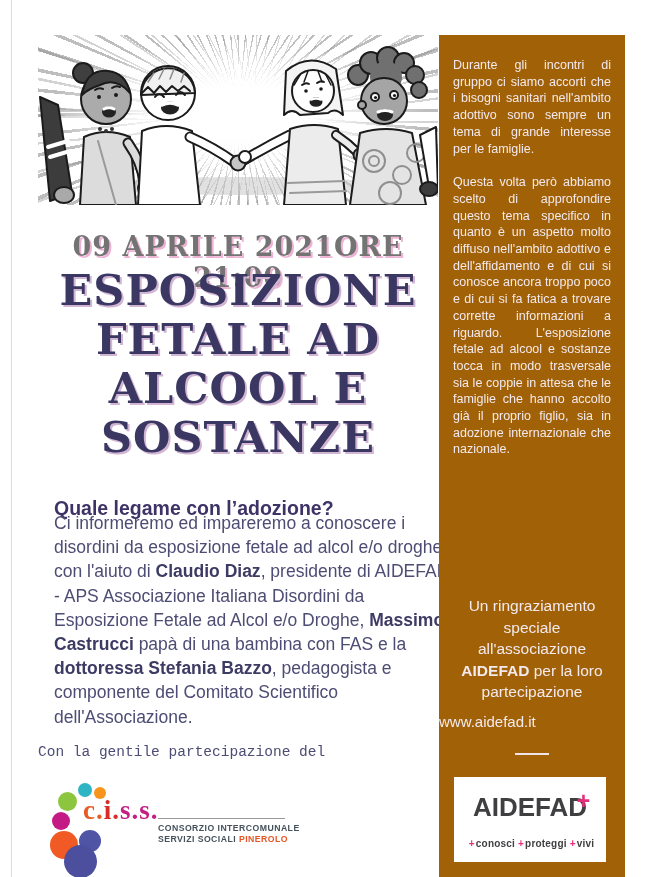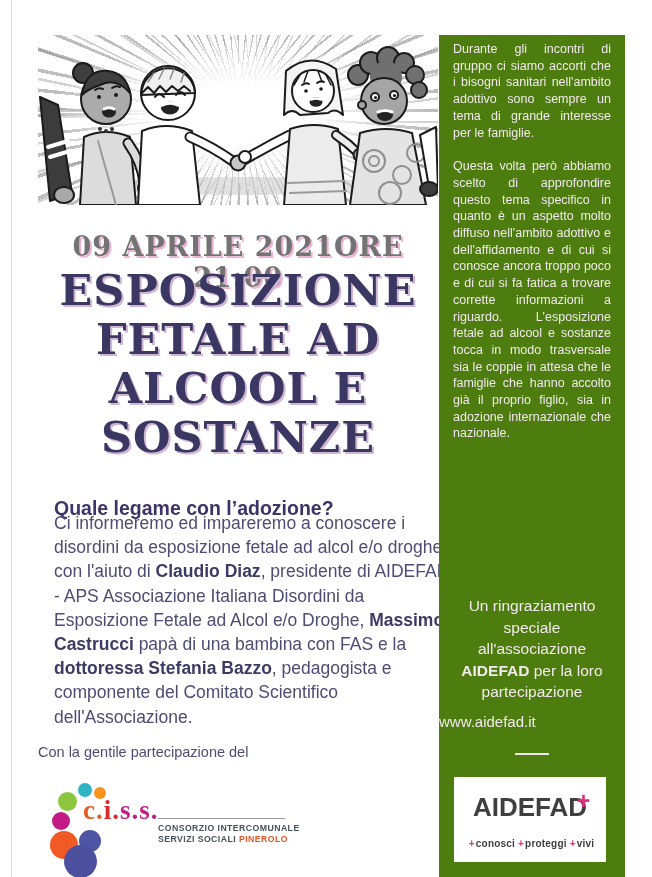--- a/index.html
+++ b/index.html
@@ -23,21 +23,21 @@
   .title{position:absolute;left:18px;top:266px;width:440px;margin:0;text-align:center;
          font-family:"DejaVu Serif",serif;font-weight:bold;font-size:43px;line-height:49px;
          letter-spacing:1px;color:#3a3763;text-shadow:2px 2px 0 #d2b5d3;}
   .title div{white-space:nowrap;}
   .subtitle{position:absolute;left:38px;top:481px;width:400px;margin:16px;
             font-size:19.5px;font-weight:bold;color:#3d3366;}
   .bodytext{position:absolute;left:54px;top:511px;width:398px;margin:0;
             font-size:17.5px;line-height:24.2px;color:#4d4c74;}
   .bodytext .b{font-weight:bold;color:#3c3b64;}
   .participation{position:absolute;left:38px;top:744px;width:300px;margin:0;
-                 font-size:14.5px;color:#4d4c74;}
+                 font-size:14.5px;color:#4d4c74;font-family:Liberation Mono, monospace;}
 
   
   .ciss{position:absolute;left:45px;top:777px;width:300px;height:100px;}
   .ciss .dot{position:absolute;border-radius:50%;}
   .d-lime{left:13px;top:15px;width:19px;height:19px;background:#8cc63f;}
   .d-teal{left:33px;top:6px;width:14px;height:14px;background:#2fb4c4;}
   .d-orng{left:49px;top:10px;width:12px;height:12px;background:#f7941e;}
   .d-mag{left:7px;top:35px;width:18px;height:18px;background:#c41a85;}
   .d-orng2{left:5px;top:54px;width:28px;height:28px;background:#f15a24;}
   .d-ind1{left:34px;top:53px;width:22px;height:22px;background:#4f54a5;}
@@ -46,22 +46,22 @@
              font-family:"Liberation Serif",serif;letter-spacing:1px;}
   .cl0{color:#e55c25;} .cl1{color:#d92b27;} .cl2{color:#c41f86;} .cl3{color:#c41f86;}
   .ciss-divider{position:absolute;left:113px;top:41px;width:127px;height:1px;background:#9a9a9a;}
   .ciss-org1{position:absolute;left:113px;top:46px;font-size:8.7px;font-weight:bold;
              letter-spacing:.45px;color:#45525c;}
   .ciss-org2{position:absolute;left:113px;top:57px;font-size:8.7px;font-weight:bold;
              letter-spacing:.45px;color:#45525c;}
   .ciss-org2 .city{color:#e65525;}
 
   
-  .sidebar{position:absolute;left:439px;top:35px;width:186px;height:842px;background:#4d7c0f;
-           box-sizing:border-box;padding:6px 14px 0 14px;color:#f3e9ee;}
+  .sidebar{position:absolute;left:439px;top:35px;width:186px;height:842px;background:#a16207;
+           box-sizing:border-box;padding:22px 14px 0 14px;color:#f3e9ee;}
   .sidebar p.sp{margin:0 0 17px 0;font-size:12.5px;line-height:16.7px;text-align:justify;}
   .thanks{position:absolute;left:0;top:560px;width:100%;box-sizing:border-box;padding:0 14px;
           text-align:center;font-size:15.5px;line-height:21.5px;}
   .thanks .b{font-weight:bold;}
   .website{position:absolute;left:0;top:678px;width:100%;text-align:left;font-size:15px;}
   .dash{position:absolute;left:50%;top:718px;width:34px;height:2px;margin-left:-17px;background:#f0e5ea;}
   .logo-box{position:absolute;left:15px;top:742px;width:152px;height:85px;background:#ffffff;
             text-align:center;box-sizing:border-box;padding-top:17px;}
   .brand-row{position:relative;display:inline-block;line-height:26px;}
   .brand{font-size:26px;font-weight:800;letter-spacing:0;color:#3f3e41;}

